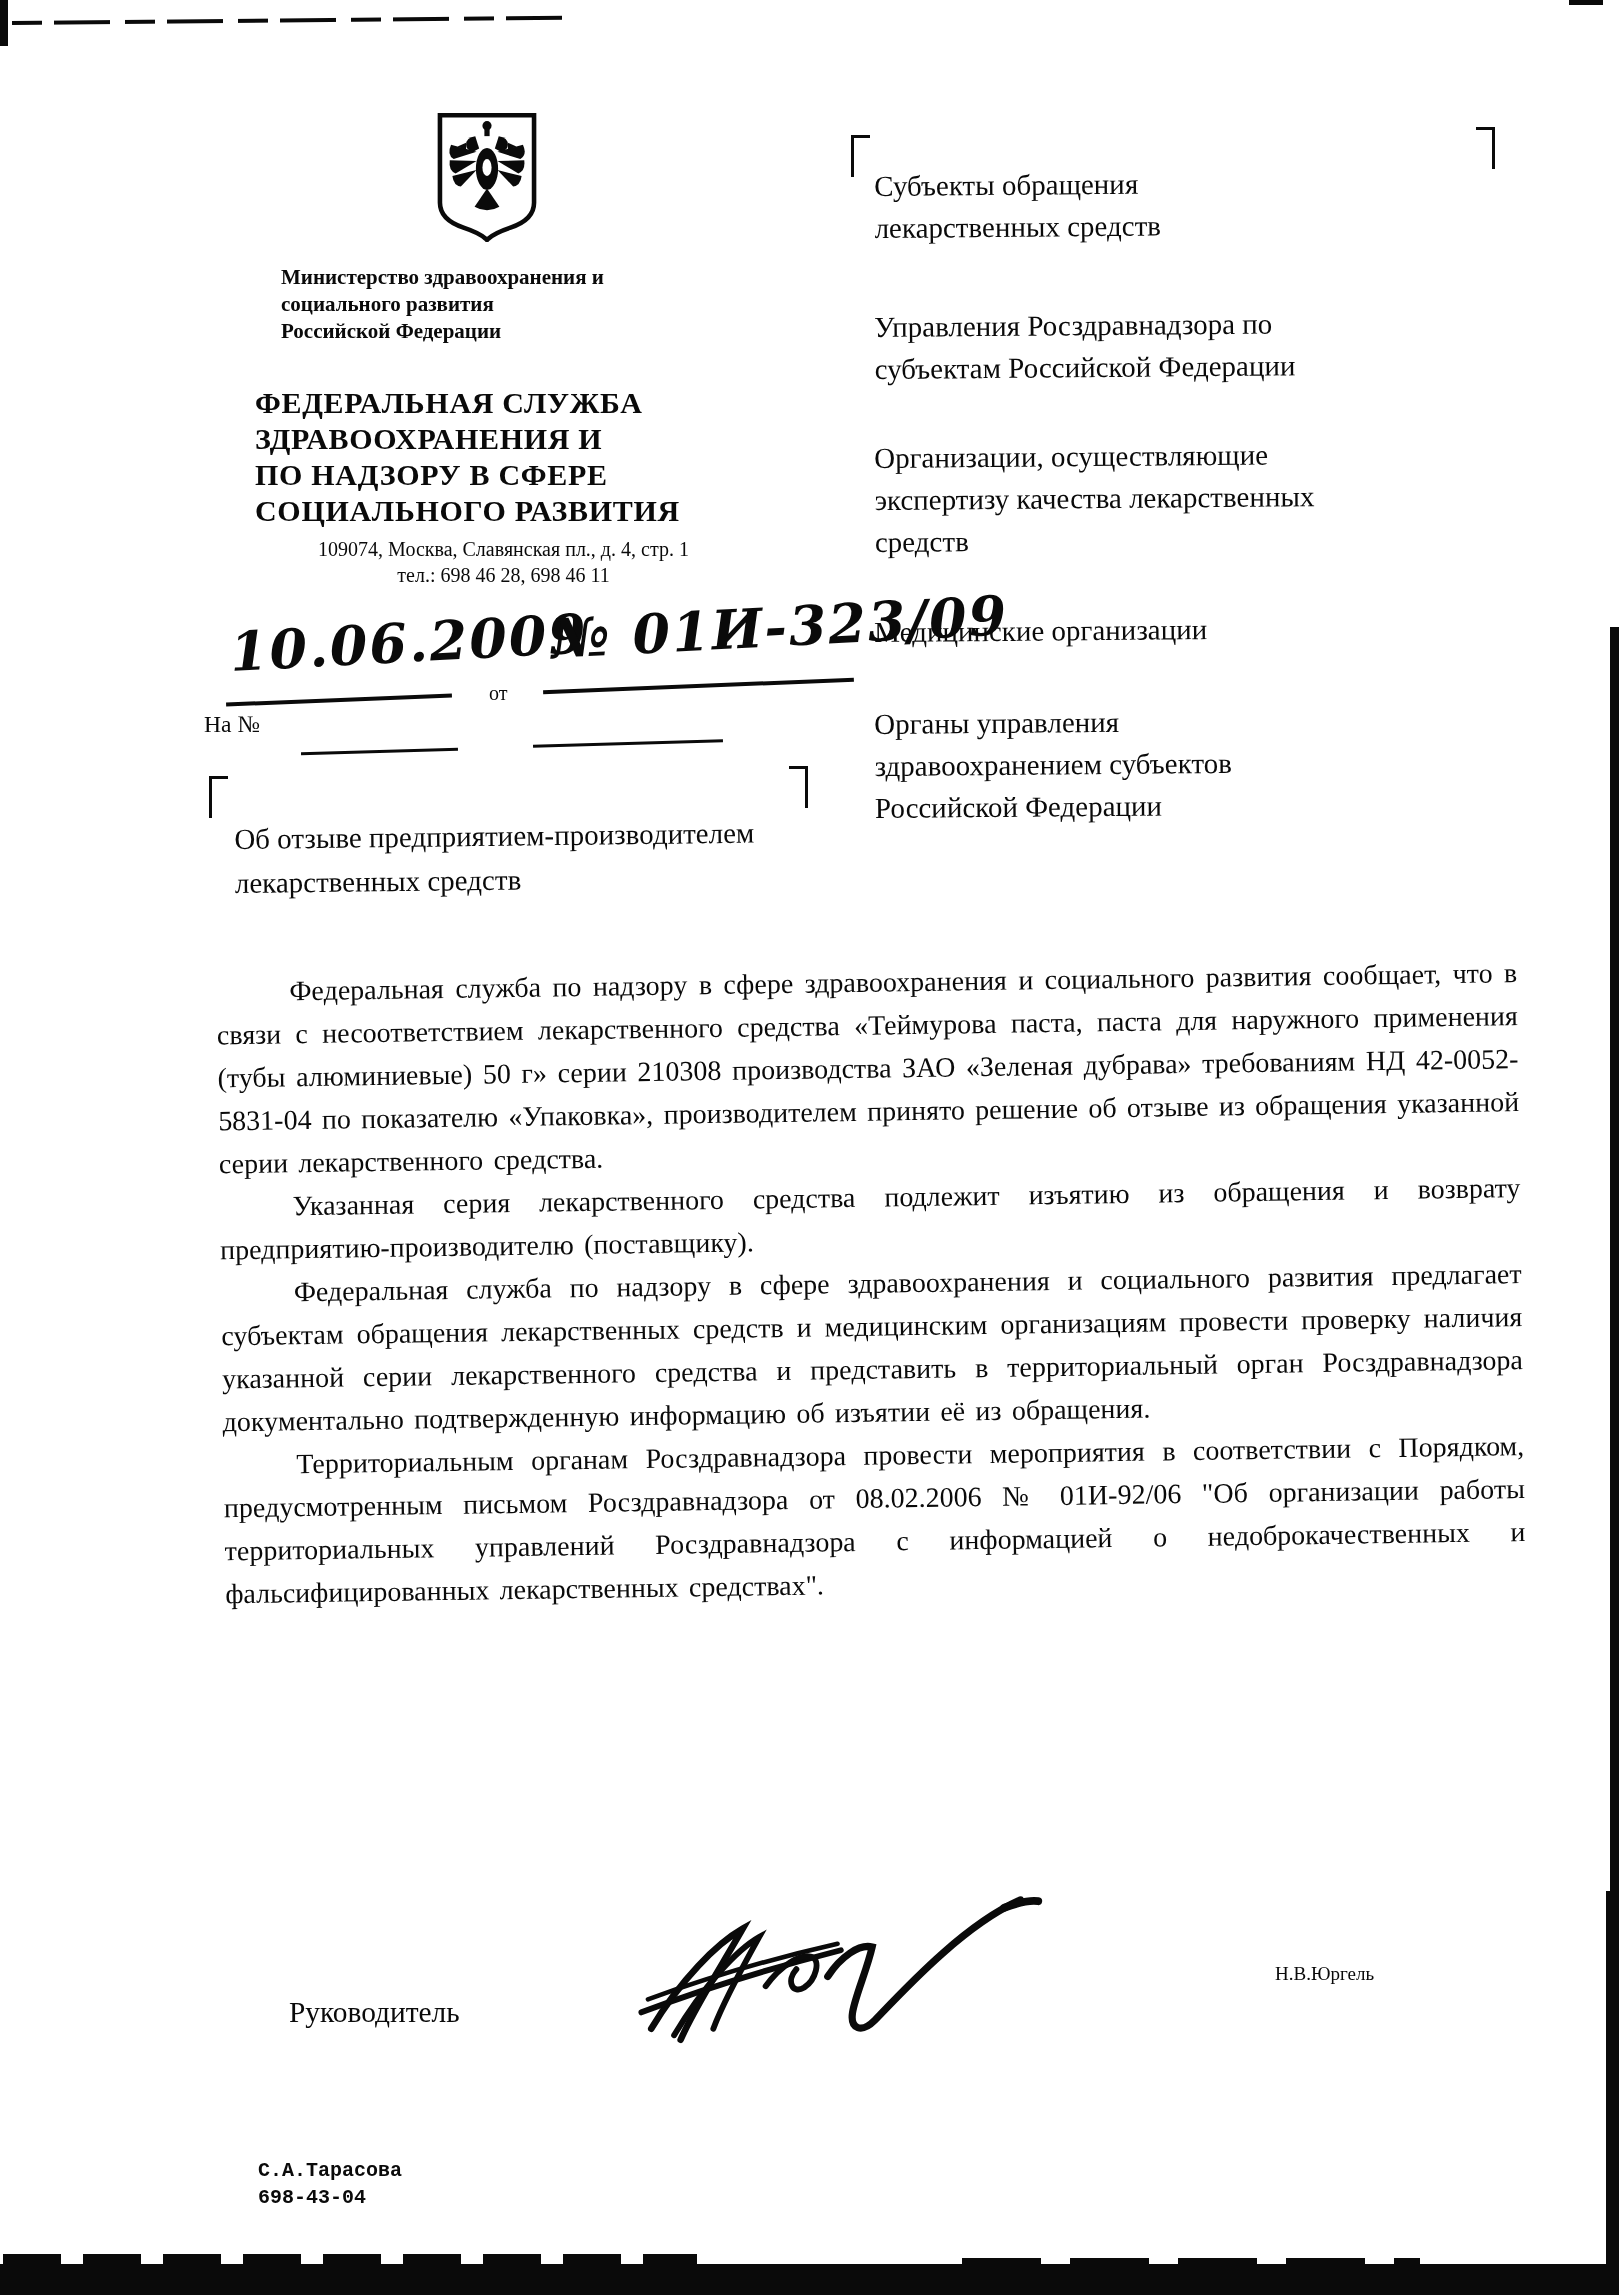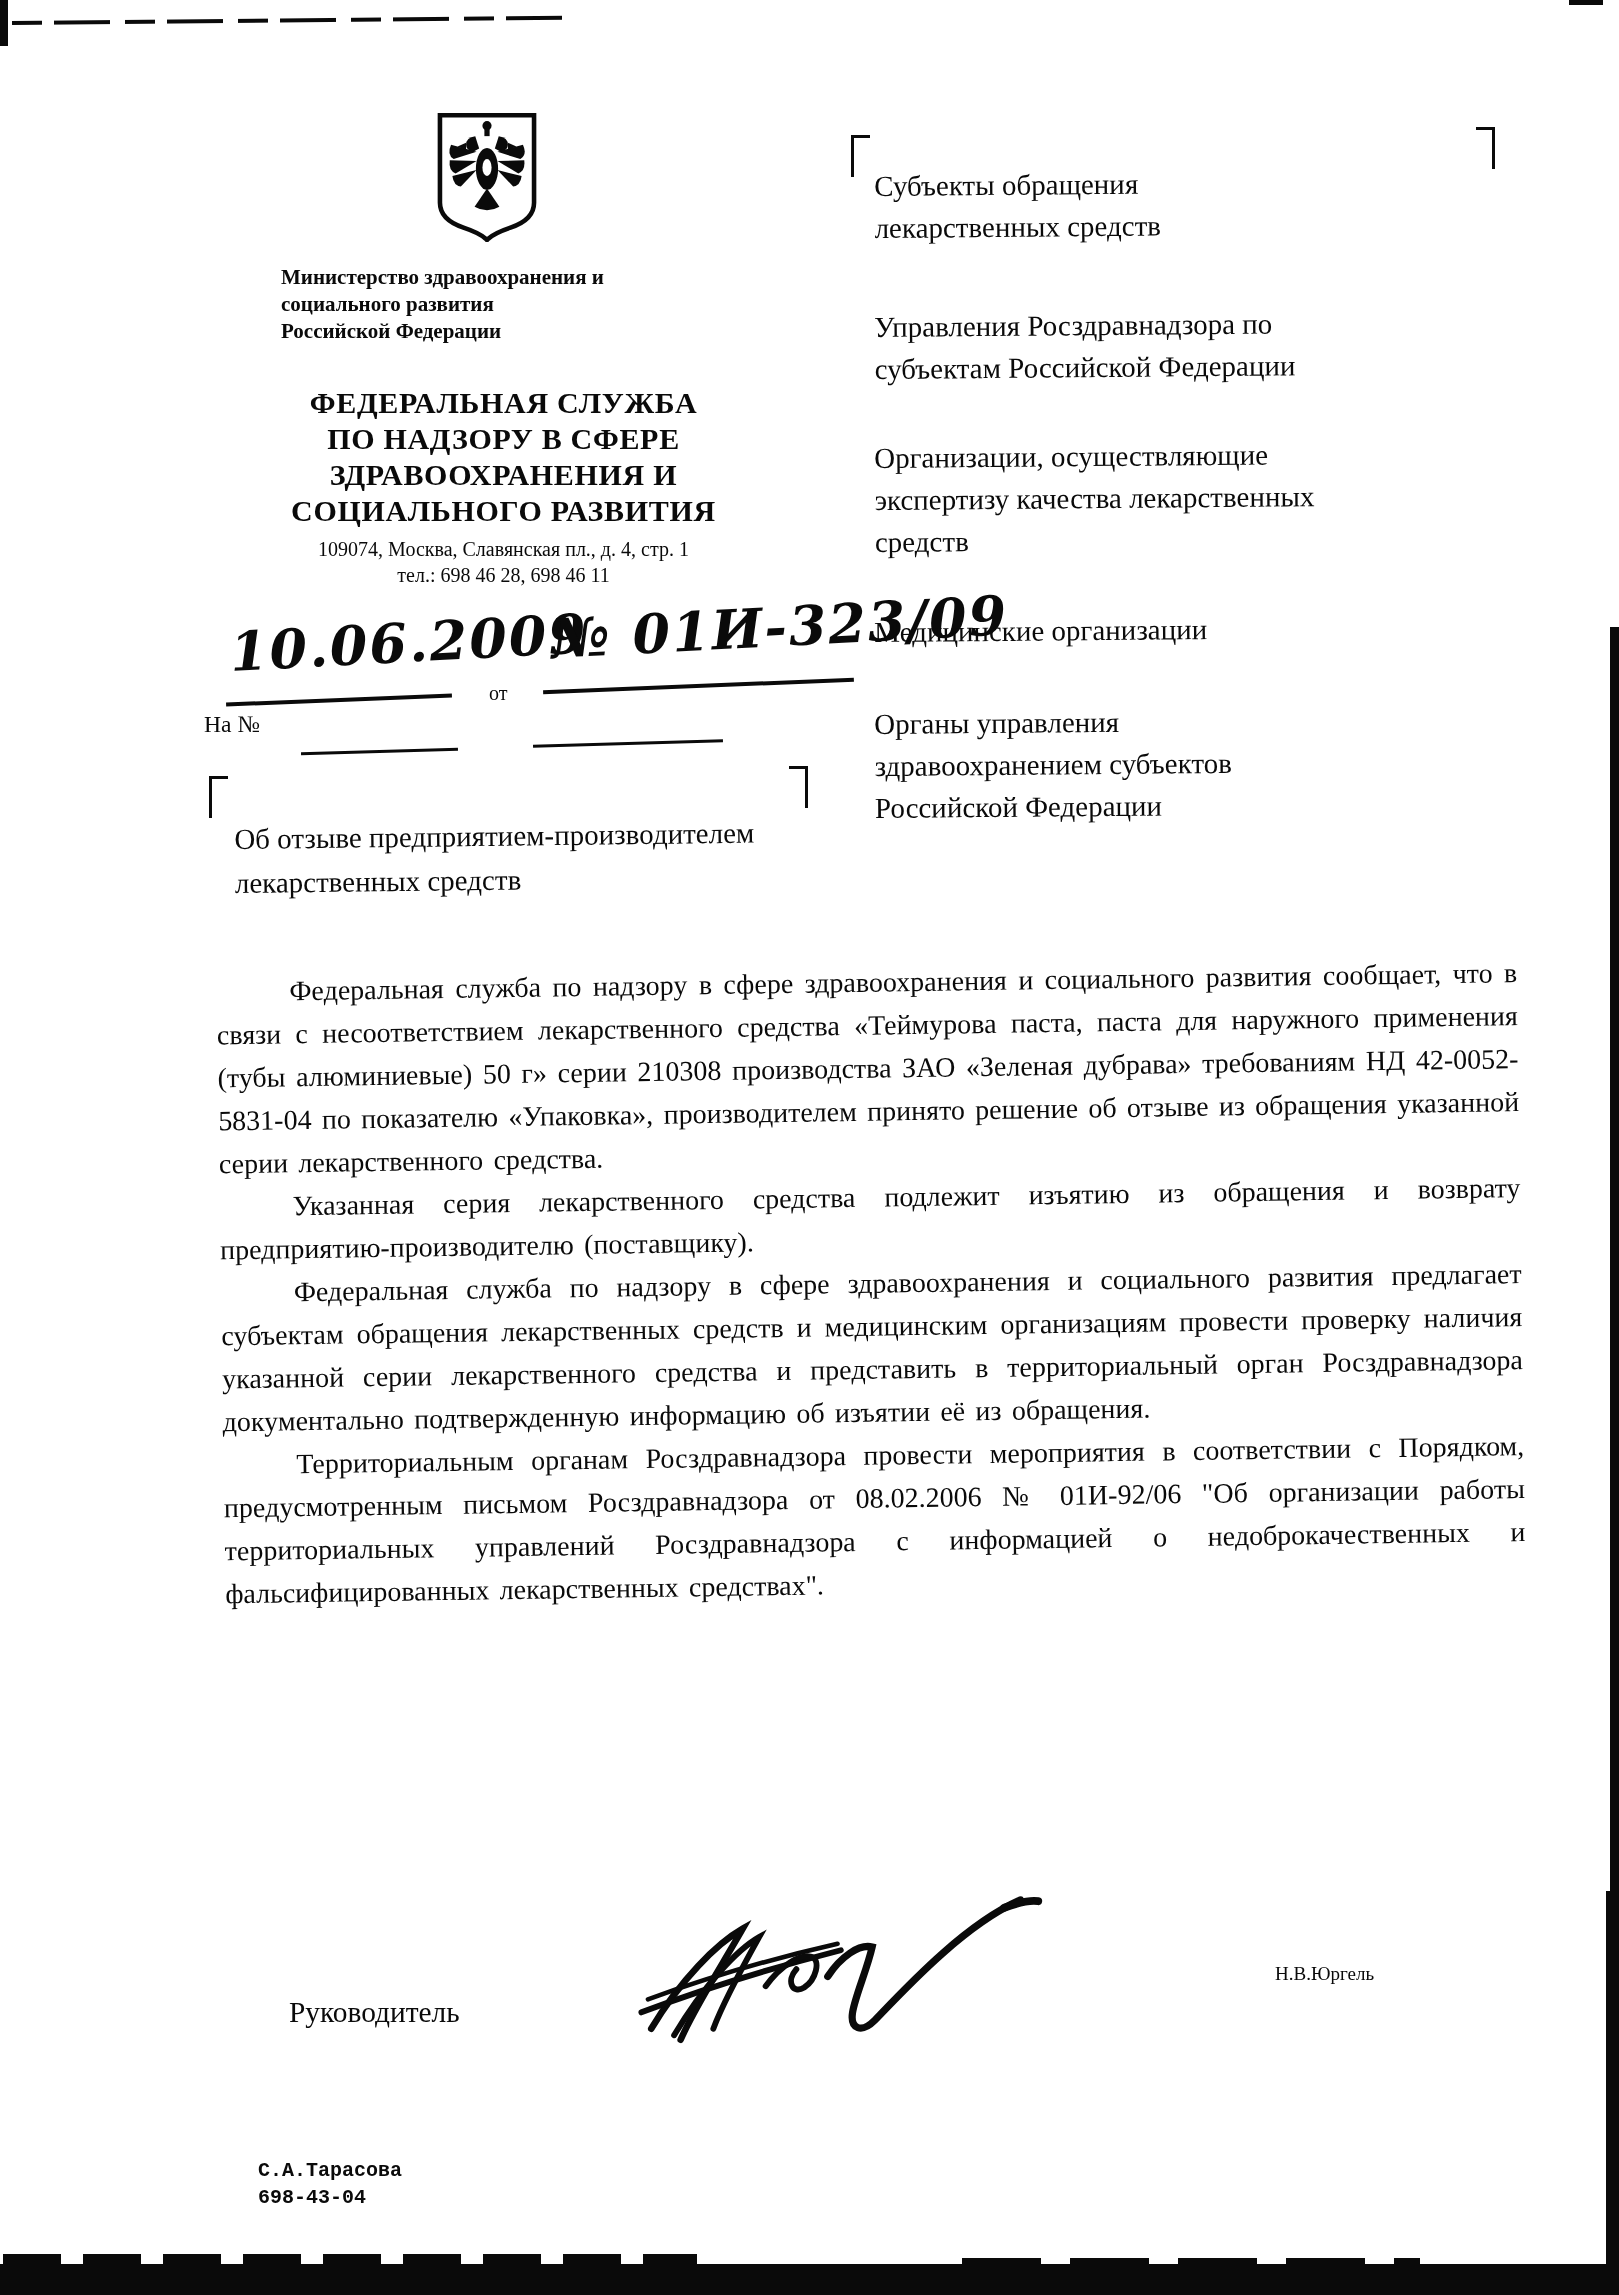--- a/index.html
+++ b/index.html
@@ -37,21 +37,21 @@
   .bracket.tl{border-left:3.9px solid #0a0a0a;border-top:3.9px solid #0a0a0a;}
   .bracket.tr{border-right:3.9px solid #0a0a0a;border-top:3.9px solid #0a0a0a;}
   
   .emblem{left:432px;top:110px;width:110px;height:132px;}
   .ministry{
     left:281px;top:264px;width:445px;
     font-weight:700;font-size:21px;line-height:27px;text-align:left;
   }
   .service{
     left:255px;top:385px;width:497px;
-    font-weight:700;font-size:30px;line-height:36px;text-align:center;letter-spacing:0.7px;
+    font-weight:700;font-size:30px;line-height:36px;letter-spacing:0.7px;
   }
   .address{
     left:242px;top:537px;width:523px;
     font-weight:400;font-size:20px;line-height:25.5px;text-align:center;
   }
   
   .hand{
     font-family:"DejaVu Serif","Liberation Serif",serif;
     font-style:italic;font-weight:700;font-size:54px;
     white-space:nowrap;letter-spacing:2px;
@@ -141,22 +141,22 @@
   </div>
 
   <div class="abs ministry">
     <div>Министерство здравоохранения и</div>
     <div>социального развития</div>
     <div>Российской Федерации</div>
   </div>
 
   <div class="abs service">
     <div>ФЕДЕРАЛЬНАЯ СЛУЖБА</div>
+    <div>ЗДРАВООХРАНЕНИЯ И</div>
     <div>ПО НАДЗОРУ В СФЕРЕ</div>
-    <div>ЗДРАВООХРАНЕНИЯ И</div>
     <div>СОЦИАЛЬНОГО РАЗВИТИЯ</div>
   </div>
 
   <div class="abs address">
     <div>109074, Москва, Славянская пл., д. 4, стр. 1</div>
     <div>тел.: 698 46 28, 698 46 11</div>
   </div>
 
   <div class="abs hand hand-date">10.06.2009</div>
   <div class="abs hand hand-number">№ 01И-323/09</div>

